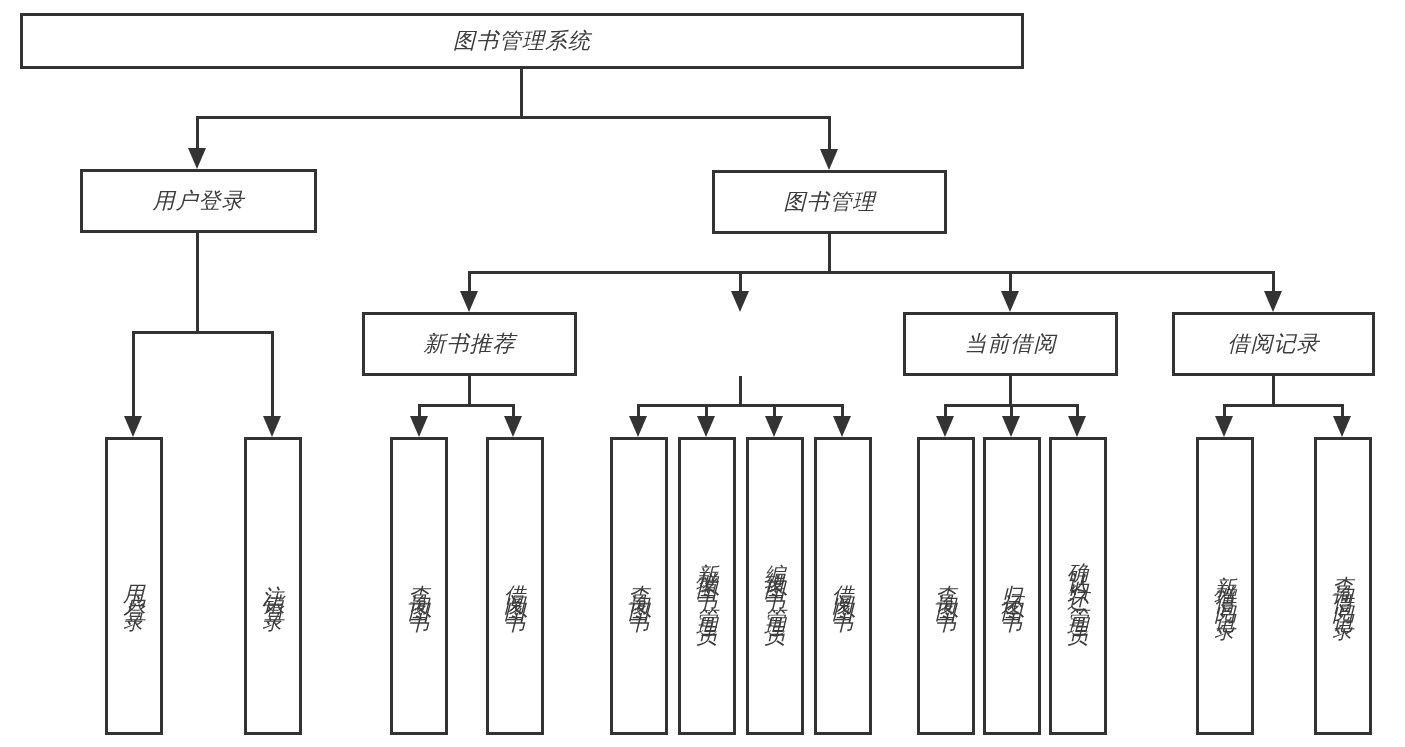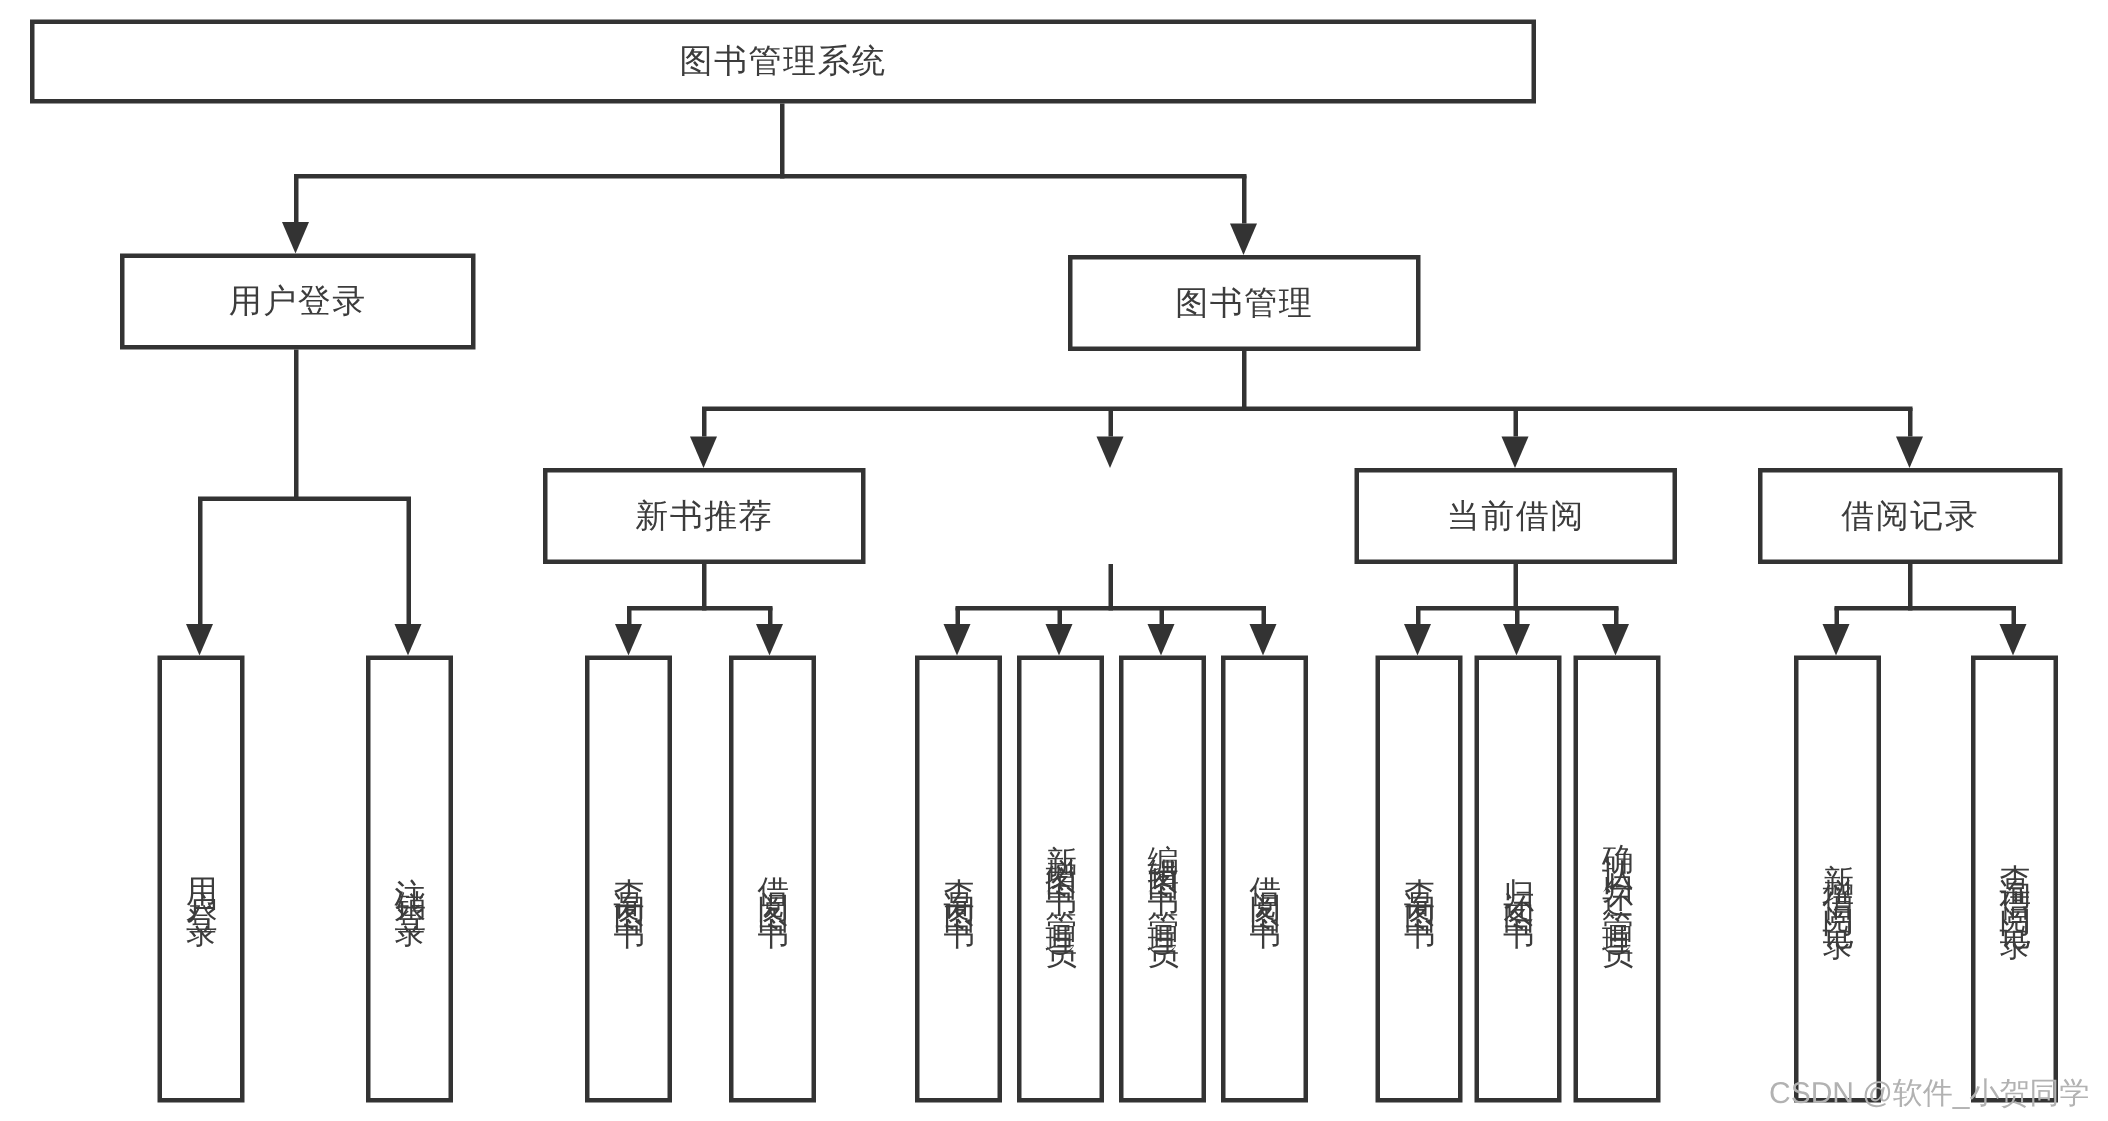--- a/index.html
+++ b/index.html
@@ -1,19 +1,20 @@
 <!DOCTYPE html>
 <html style="--line: #333333; --text: #3c3c3c; --watermark: #b2b2b2; --background: #ffffff;"><head>
 <meta charset="utf-8">
 <style>
   html,body{margin:0;padding:0;background:var(--background,#fff);}
   .canvas{
     position:relative;width:1405px;height:747px;background:var(--background,#fff);
     font-family:"Liberation Sans","DejaVu Sans",sans-serif;color:var(--text,#333);
     overflow:hidden;
+    font-style:italic;
   }
   .box{
     position:absolute;box-sizing:border-box;border:3px solid var(--line,#333);
     background:#fff;display:flex;align-items:center;justify-content:center;
   }
   .box .lbl{font-size:22px;letter-spacing:1px;white-space:nowrap;}
   .vbox .lbl{
     writing-mode:vertical-rl;text-orientation:mixed;
     font-size:21px;letter-spacing:9px;line-height:1;white-space:nowrap;
   }
@@ -133,15 +134,14 @@
   <div class="hline" style="left:944px;top:404px;width:135px"></div>
   <div class="drop" style="left:944px;top:405px;height:11px"></div>
   <div class="drop" style="left:1010px;top:405px;height:11px"></div>
   <div class="drop" style="left:1076px;top:405px;height:11px"></div>
 
   <div class="vline" style="left:1272px;top:376px;height:31px"></div>
   <div class="hline" style="left:1223px;top:404px;width:121px"></div>
   <div class="drop" style="left:1223px;top:405px;height:11px"></div>
   <div class="drop" style="left:1341px;top:405px;height:11px"></div>
 
-  <div class="watermark">CSDN @软件_小贺同学</div>
 
 </div>
 
 </body></html>

